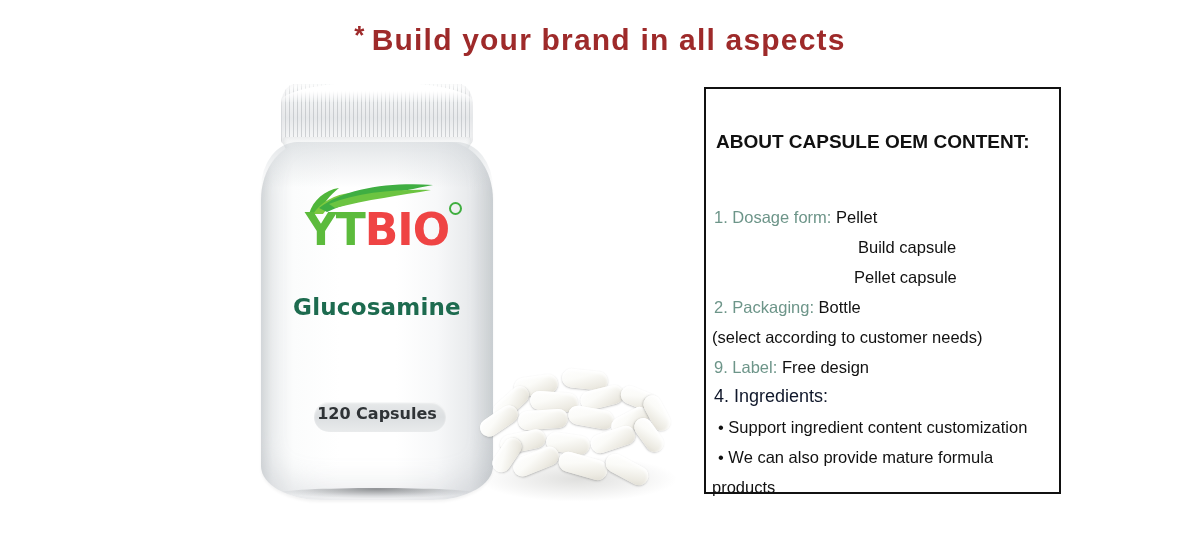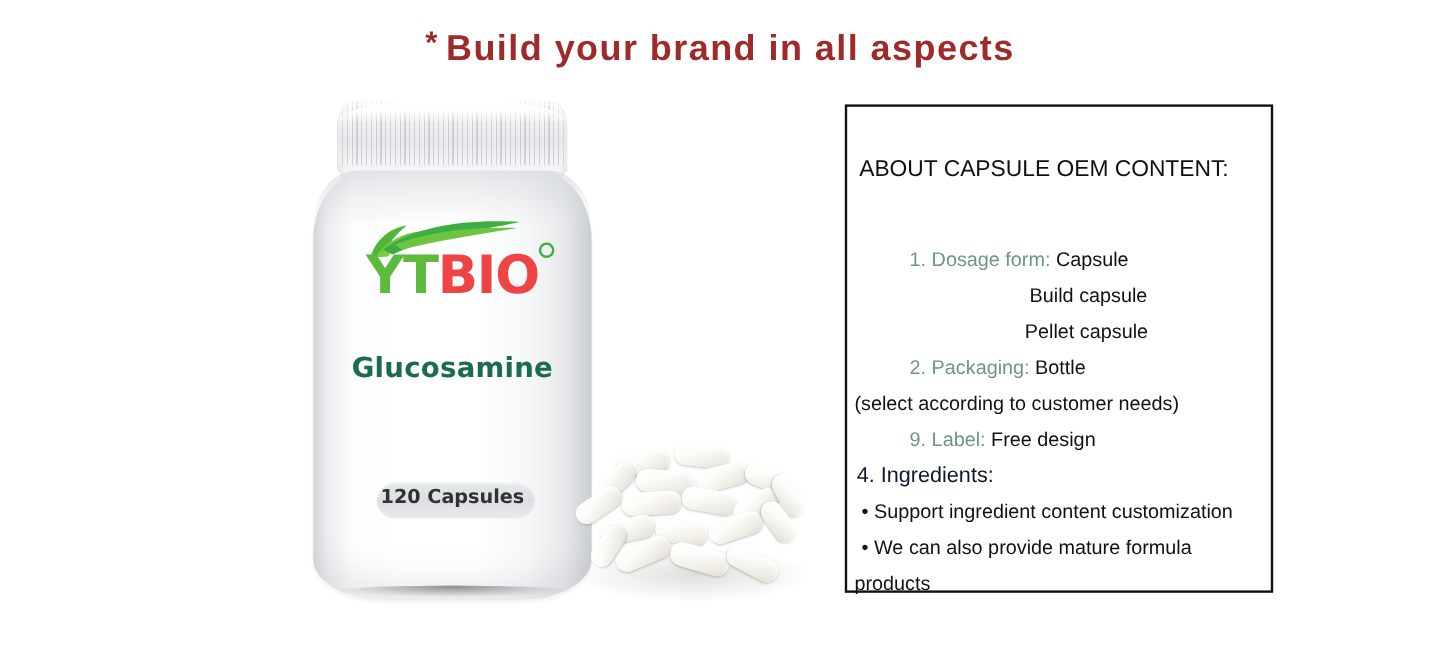--- a/index.html
+++ b/index.html
@@ -113,26 +113,26 @@
     background:radial-gradient(ellipse at 50% 50%, rgba(150,150,145,.30) 0%, rgba(255,255,255,0) 70%);
   }
 
   
   .infobox{
     position:absolute;left:704px;top:87px;width:357px;height:407px;
     border:2px solid #111111;background:#fff;box-sizing:border-box;
   }
   .ib-title{
     position:absolute;left:10px;top:42px;
-    font-size:19px;color:#111;font-weight:normal;white-space:nowrap;
+    font-size:19px;color:#111;font-weight:bold;white-space:nowrap;
     font-family:"Liberation Sans", sans-serif;
     text-align:right;
   }
   .ln{position:absolute;font-size:16.5px;color:#111;white-space:nowrap;}
-  .lbl{color:#6d9589;margin-left:44px;}
+  .lbl{color:#6d9589;}
   .lbl-big{color:#0f172a;font-size:18px;}
 </style>
 </head>
 <body>
 
 <div id="stage">
 
   <div class="headline">
     <span class="ast">*</span><span>Build your brand in all aspects</span>
   </div>
@@ -181,21 +181,21 @@
     <div class="cap-pill" style="left:88px;top:96px;width:50px;height:20px;transform:rotate(16deg);"></div>
     <div class="cap-pill" style="left:134px;top:100px;width:46px;height:19px;transform:rotate(28deg);"></div>
     <div class="cap-pill" style="left:18px;top:86px;width:38px;height:18px;transform:rotate(-56deg);"></div>
   </div>
 
   <div class="infobox">
     <div class="ib-title">ABOUT CAPSULE OEM CONTENT:</div>
 
     <div class="ln" style="left:8px;top:119px;">
       <span class="lbl">1. Dosage form:</span>
-      <span>Capsule</span>
+      <span>Pellet</span>
     </div>
     <div class="ln" style="left:152px;top:149px;">
       <span>Build capsule</span>
     </div>
     <div class="ln" style="left:148px;top:179px;">
       <span>Pellet capsule</span>
     </div>
     <div class="ln" style="left:8px;top:209px;">
       <span class="lbl">2. Packaging:</span>
       <span>Bottle</span>

